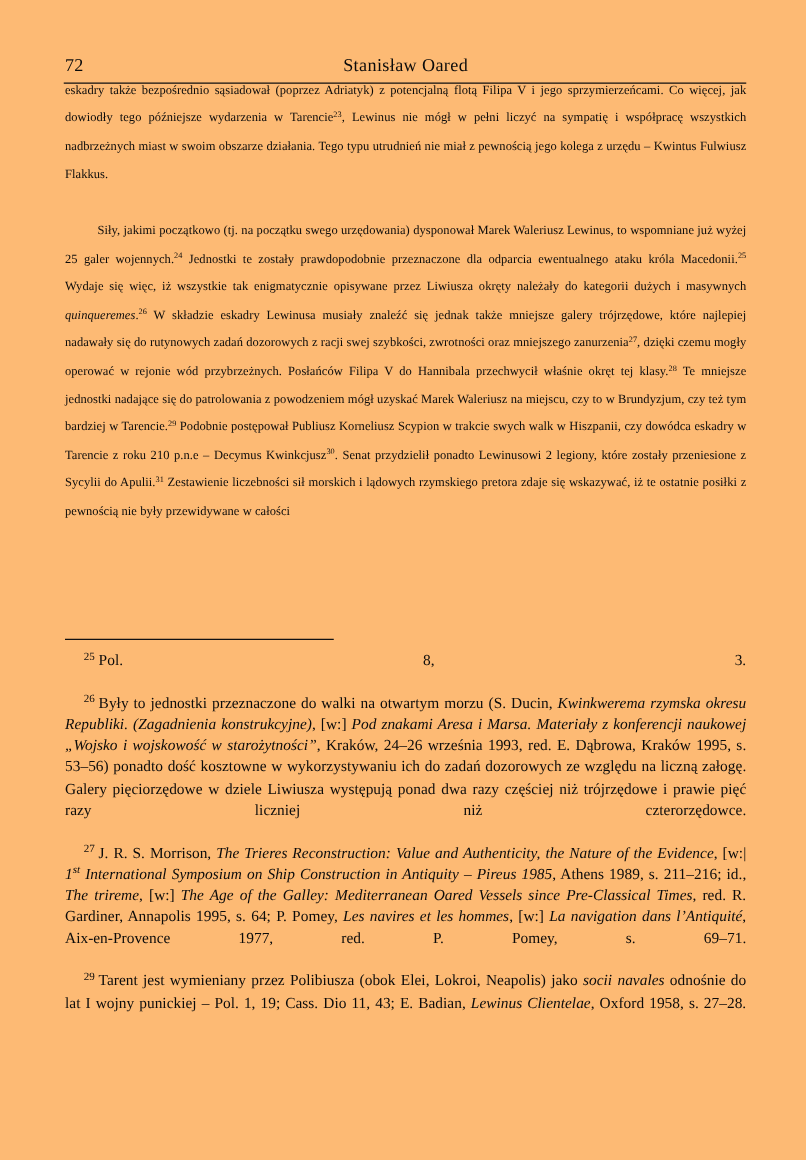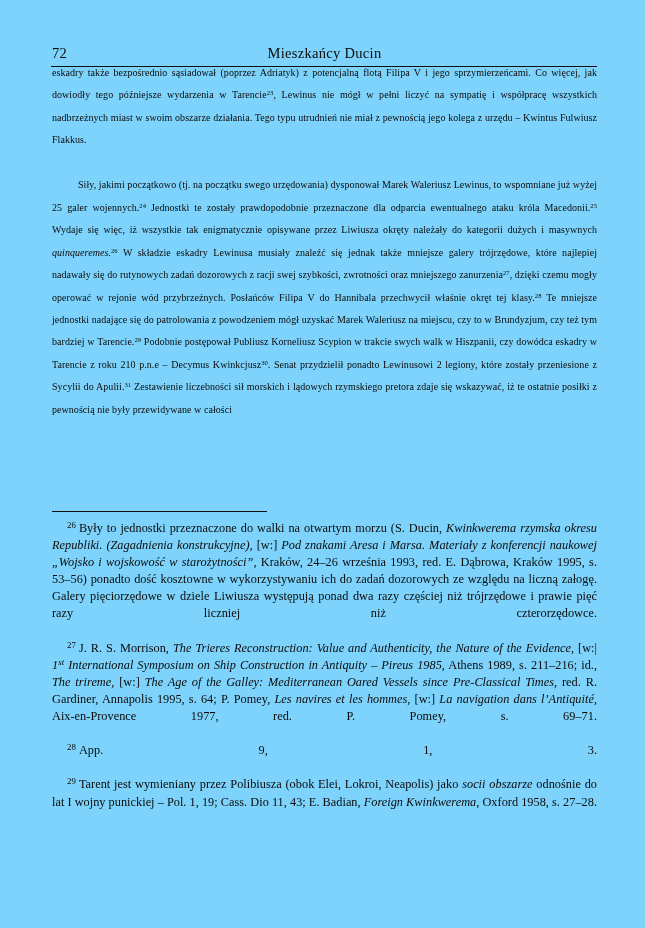--- a/index.html
+++ b/index.html
@@ -5,21 +5,21 @@
 <style>
   html, body {
     margin: 0;
     padding: 0;
     background: #ffffff;
   }
   .page {
     position: relative;
     width: 645px;
     height: 928px;
-    background: #7dd3fc;
+    background: #fdba74;
     overflow: hidden;
     font-family: "Liberation Serif", "DejaVu Serif", serif;
     color: #0b0b0b;
   }
 
   
   .runhead {
     position: absolute;
     left: 52px;
     top: 44px;
@@ -129,31 +129,31 @@
     width: 3px;
   }
 </style>
 </head>
 <body>
 
 <div class="page">
 
   <div class="runhead">
     <span class="folio">72</span>
-    <span class="author">Mieszkańcy Ducin</span>
+    <span class="author">Stanisław Oared</span>
   </div>
   <div class="head-rule"></div>
 
   <div class="body">
     <p id="p1" class="last-line-full">eskadry także bezpośrednio sąsiadował (poprzez Adriatyk) z potencjalną flotą Filipa V i jego sprzymierzeńcami. Co więcej, jak dowiodły tego późniejsze wydarzenia w Tarencie<sup>23</sup>, Lewinus nie mógł w pełni liczyć na sympatię i współpracę wszystkich nadbrzeżnych miast w swoim obszarze działania. Tego typu utrudnień nie miał z pewnością jego kolega z urzędu – Kwintus Fulwiusz Flakkus.</p>
     <p id="p2" class="indent">Siły, jakimi początkowo (tj. na początku swego urzędowania) dysponował Marek Waleriusz Lewinus, to wspomniane już wyżej 25 galer wojennych.<sup>24</sup> Jednostki te zostały prawdopodobnie przeznaczone dla odparcia ewentualnego ataku króla Macedonii.<sup>25</sup> Wydaje się więc, iż wszystkie tak enigmatycznie opisywane przez Liwiusza okręty należały do kategorii dużych i masywnych <i>quinqueremes</i>.<sup>26</sup> W składzie eskadry Lewinusa musiały znaleźć się jednak także mniejsze galery trójrzędowe, które najlepiej nadawały się do rutynowych zadań dozorowych z racji swej szybkości, zwrotności oraz mniejszego zanurzenia<sup>27</sup>, dzięki czemu mogły operować w rejonie wód przybrzeżnych. Posłańców Filipa V do Hannibala przechwycił właśnie okręt tej klasy.<sup>28</sup> Te mniejsze jednostki nadające się do patrolowania z powodzeniem mógł uzyskać Marek Waleriusz na miejscu, czy to w Brundyzjum, czy też tym bardziej w Tarencie.<sup>29</sup> Podobnie postępował Publiusz Korneliusz Scypion w trakcie swych walk w Hiszpanii, czy dowódca eskadry w Tarencie z roku 210 p.n.e – Decymus Kwinkcjusz<sup>30</sup>. Senat przydzielił ponadto Lewinusowi 2 legiony, które zostały przeniesione z Sycylii do Apulii.<sup>31</sup> Zestawienie liczebności sił morskich i lądowych rzymskiego pretora zdaje się wskazywać, iż te ostatnie posiłki z pewnością nie były przewidywane w całości</p>
   </div>
 
   <div class="fn-rule"></div>
 
   <div class="notes" id="notes">
+      <p class="last-line-full"><sup>25</sup><span class="nsep"></span>Pol. 8, 3.</p>
       <p class="last-line-full"><sup>26</sup><span class="nsep"></span>Były to jednostki przeznaczone do walki na otwartym morzu (S. Ducin, <i>Kwinkwerema rzymska okresu Republiki. (Zagadnienia konstrukcyjne)</i>, [w:] <i>Pod znakami Aresa i Marsa. Materiały z konferencji naukowej „Wojsko i wojskowość w starożytności”</i>, Kraków, 24–26 września 1993, red. E. Dąbrowa, Kraków 1995, s. 53–56) ponadto dość kosztowne w wykorzystywaniu ich do zadań dozorowych ze względu na liczną załogę. Galery pięciorzędowe w dziele Liwiusza występują ponad dwa razy częściej niż trójrzędowe i prawie pięć razy liczniej niż czterorzędowce.</p>
       <p class="last-line-full"><sup>27</sup><span class="nsep"></span>J. R. S. Morrison, <i>The Trieres Reconstruction: Value and Authenticity, the Nature of the Evidence</i>, [w:| <i>1<sup>st</sup> International Symposium on Ship Construction in Antiquity – Pireus 1985</i>, Athens 1989, s. 211–216; id., <i>The trireme</i>, [w:] <i>The Age of the Galley: Mediterranean Oared Vessels since Pre-Classical Times</i>, red. R. Gardiner, Annapolis 1995, s. 64; P. Pomey, <i>Les navires et les hommes</i>, [w:] <i>La navigation dans l’Antiquité</i>, Aix-en-Provence 1977, red. P. Pomey, s. 69–71.</p>
-      <p class="last-line-full"><sup>28</sup><span class="nsep"></span>App. 9, 1, 3.</p>
-      <p class="last-line-full"><sup>29</sup><span class="nsep"></span>Tarent jest wymieniany przez Polibiusza (obok Elei, Lokroi, Neapolis) jako <i>socii obszarze</i> odnośnie do lat I wojny punickiej – Pol. 1, 19; Cass. Dio 11, 43; E. Badian, <i>Foreign Kwinkwerema</i>, Oxford 1958, s. 27–28.</p>
+      <p class="last-line-full"><sup>29</sup><span class="nsep"></span>Tarent jest wymieniany przez Polibiusza (obok Elei, Lokroi, Neapolis) jako <i>socii navales</i> odnośnie do lat I wojny punickiej – Pol. 1, 19; Cass. Dio 11, 43; E. Badian, <i>Lewinus Clientelae</i>, Oxford 1958, s. 27–28.</p>
     </div>
 
 </div>
 
 </body></html>

